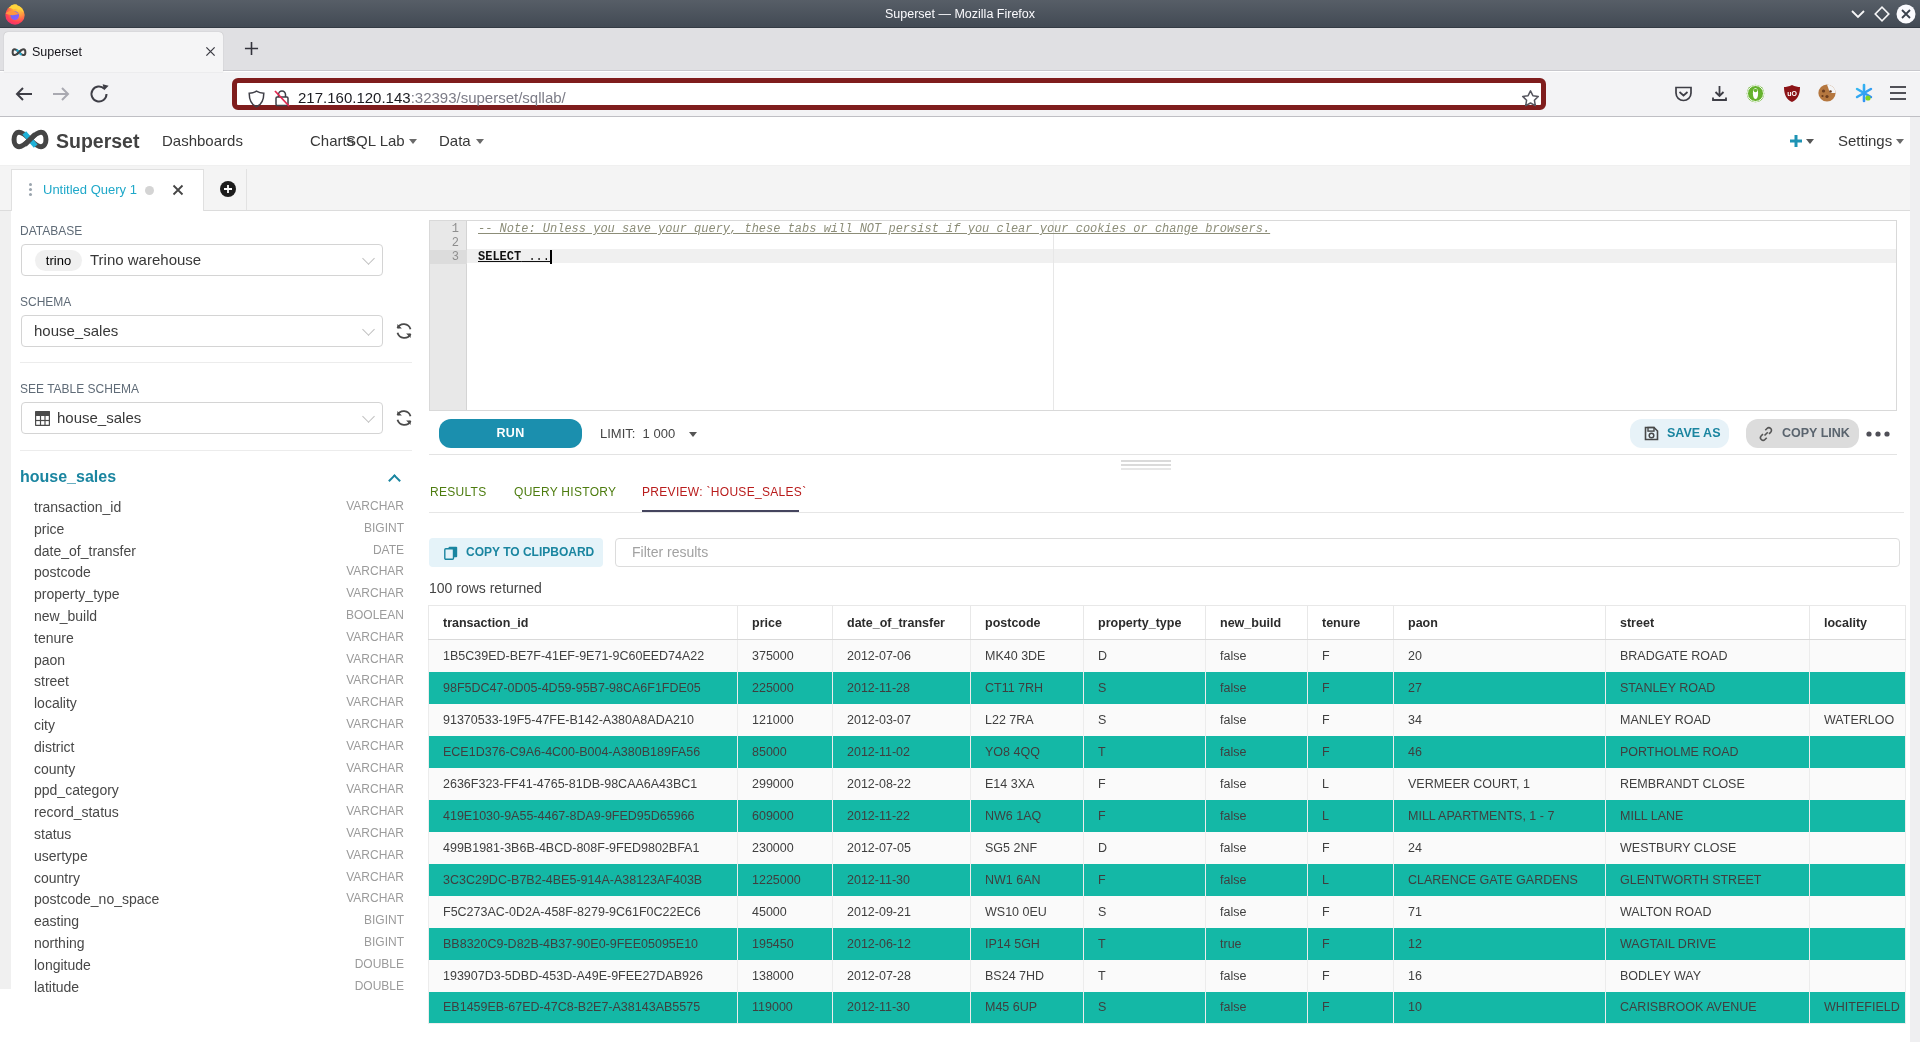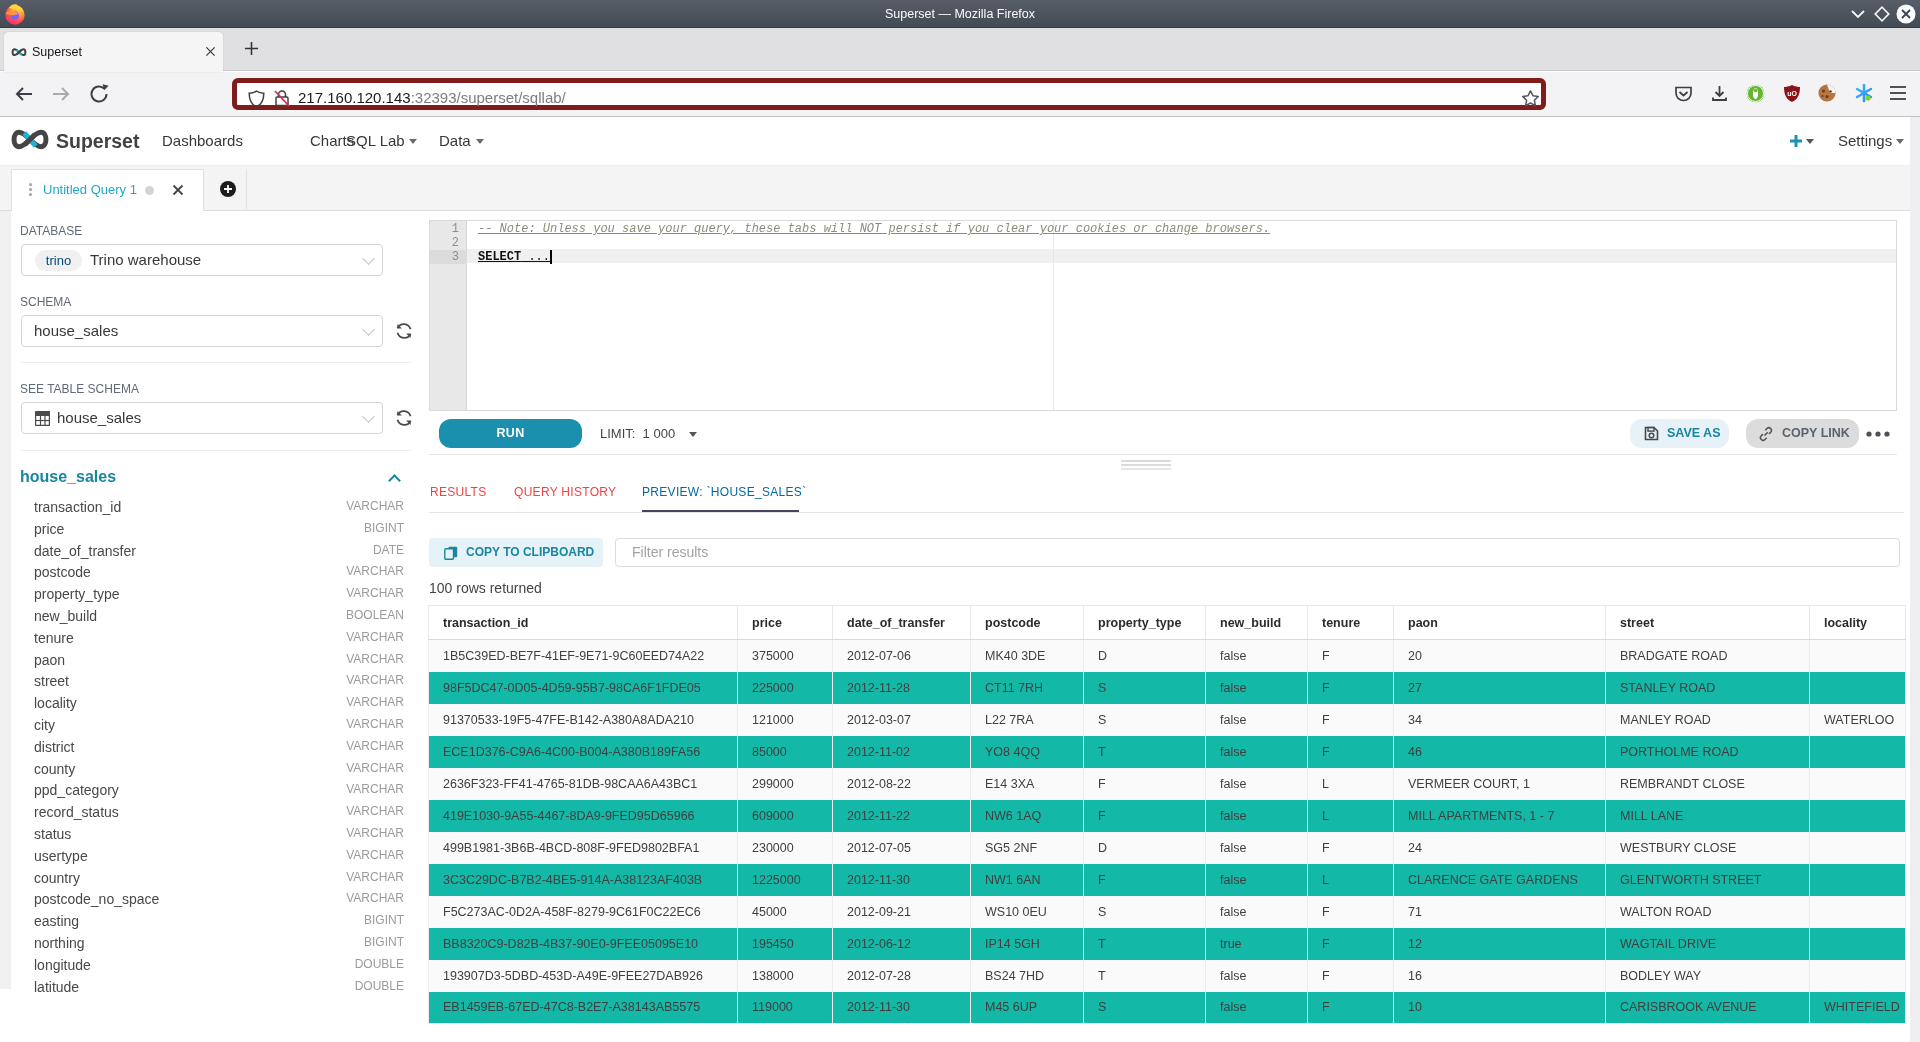--- a/index.html
+++ b/index.html
@@ -47,21 +47,21 @@
 #editor { left:429px; top:220px; width:1468px; height:191px; background:#fff; border:1px solid #d9d9d9; font-family:"Liberation Mono",monospace; font-size:12px; }
 #gutter { left:0; top:0; width:37px; height:189px; background:#e8e8e8; border-right:1px solid #d4d4d4; }
 .lnum { width:29px; text-align:right; color:#8e8e8e; height:14px; line-height:14px; font-size:12px; }
 .codeline { left:48px; height:14px; line-height:14px; white-space:pre;text-decoration:underline; }
 
 
 #sqlbar { left:429px; top:411px; width:1468px; height:44px; background:#fff; border-bottom:1px solid #e3e3e3; }
 .btn { border-radius:12px; height:29px; font-size:12.5px; font-weight:bold; }
 
 
-.stab { top:0; font-size:12px; letter-spacing:.3px; color:#ef4444; }
+.stab { top:0; font-size:12px; letter-spacing:.3px; color:#4d7c0f; }
 #copyclip { left:429px; top:538px; width:174px; height:29px; background:#e5f3f9; border-radius:4px; }
 #filterinput { left:615px; top:538px; width:1285px; height:29px; border:1px solid #dcdcdc; border-radius:4px; background:#fff;padding-left:12px; }
 
 
 #rtable { left:428px; top:605px; width:1477px; border-collapse:collapse; table-layout:fixed; font-size:12.5px; color:#3f3f3f; }
 #rtable th { font-size:12.5px; font-weight:bold; color:#2c2c2c; text-align:left; height:34px; border:1px solid #e8e8e8; border-bottom:1px solid #d9d9d9; padding:0 0 0 14px; background:#fff; }
 #rtable tr:last-child td { border-bottom:1px solid #efefef; }
 #rtable td { height:32px; border-left:1px solid #ececec; border-right:1px solid #ececec; padding:0 0 0 14px; white-space:nowrap; overflow:hidden; }
 #rtable tr.odd td { background:#fafafa; }
 #rtable tr.even td { background:#14b8a6; }
@@ -230,21 +230,21 @@
   <div class="abs" style="left:246px; top:3px; width:1px; height:41px; background:#e2e2e2;"></div>
   <svg class="abs" style="left:220px; top:15px;" width="16" height="16" viewBox="0 0 16 16">
       <circle cx="8" cy="8" r="8" fill="#1c1c1c"></circle>
       <path d="M8 4 V12 M4 8 H12" stroke="#fff" stroke-width="1.8"></path>
     </svg>
 </div>
 
 <div class="abs" id="lscroll"></div>
 <div class="abs label" style="left:20px; top:224px;">DATABASE</div>
 <div class="abs selectbox" style="left:21px; top:244px; width:362px;">
-  <div class="abs" style="left:13px; top:5px; width:47px; height:21px; background:#f0f0f0; border-radius:11px; text-align:center; font-size:13px; color:#0c4a6e; line-height:21px;">trino</div>
+  <div class="abs" style="left:13px; top:5px; width:47px; height:21px; background:#f0f0f0; border-radius:11px; text-align:center; font-size:13px; color:#000000; line-height:21px;">trino</div>
   <div class="abs seltext" style="left:68px; top:0;">Trino warehouse</div>
   <div class="abs chev" style="left:342px; top:9px;"></div>
 </div>
 <div class="abs label" style="left:20px; top:295px;">SCHEMA</div>
 <div class="abs selectbox" style="left:21px; top:315px; width:362px;">
   <div class="abs seltext" style="left:12px; top:0;">house_sales</div>
   <div class="abs chev" style="left:342px; top:9px;"></div>
 </div>
 <svg class="abs refr" style="left:394px; top:321px;" width="20" height="20" viewBox="0 0 20 20">
     <path d="M16.5 8.2 A7 7 0 0 0 3.4 7.2" fill="none" stroke="#4a4a4a" stroke-width="1.8"></path>
@@ -339,21 +339,21 @@
       <circle cx="21" cy="3" r="2.6" fill="#4f4f57"></circle>
     </svg>
 </div>
 
 <div class="abs" style="left:1121px; top:460px; width:50px; height:2px; background:#dadada;"></div>
 <div class="abs" style="left:1121px; top:464px; width:50px; height:2px; background:#dadada;"></div>
 <div class="abs" style="left:1121px; top:468px; width:50px; height:2px; background:#e6e6e6;"></div>
 
 <div class="abs stab" style="left:430px; top:485px;">RESULTS</div>
 <div class="abs stab" style="left:514px; top:485px;">QUERY HISTORY</div>
-<div class="abs stab" style="left:642px; top:485px; color:#0369a1;text-align:right;">PREVIEW: `HOUSE_SALES`</div>
+<div class="abs stab" style="left:642px; top:485px; color:#b91c1c;text-align:right;">PREVIEW: `HOUSE_SALES`</div>
 <div class="abs" style="left:642px; top:510px; width:157px; height:3px; background:#45455e;"></div>
 <div class="abs" style="left:429px; top:512px; width:1475px; height:1px; background:#e6e6e6;"></div>
 
 <div class="abs" id="copyclip">
   <svg class="abs" style="left:15px; top:8px;" width="14" height="14" viewBox="0 0 14 14">
       <rect x="4.5" y="0.8" width="8.7" height="10.5" rx="1" fill="#1a85a0"></rect>
       <rect x="0.8" y="2.8" width="8.7" height="10.5" rx="1" fill="#e5f3f9" stroke="#1a85a0" stroke-width="1.4"></rect>
     </svg>
   <span class="abs" style="left:37px; line-height:29px; font-size:12px; font-weight:bold; color:#1a85a0;">COPY TO CLIPBOARD</span>
 </div>

